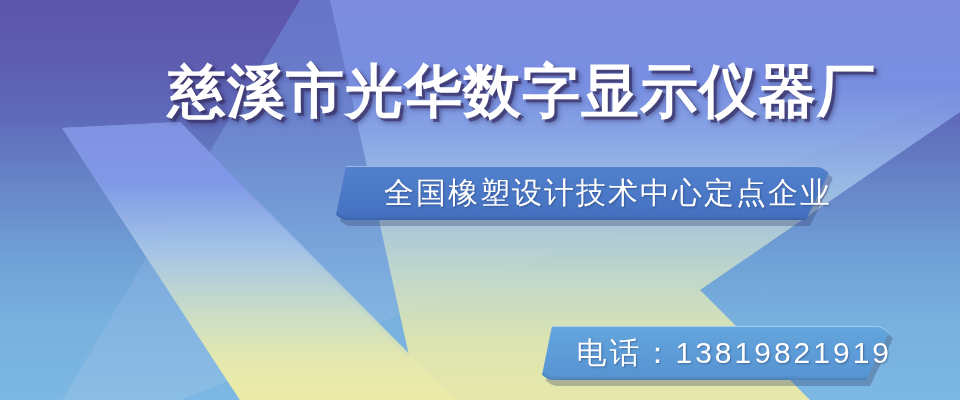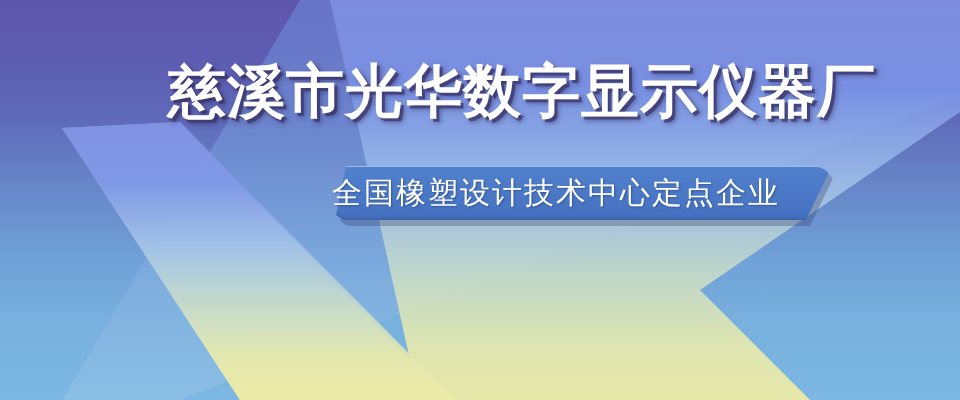--- a/index.html
+++ b/index.html
@@ -82,21 +82,21 @@
   .pill-body {
     box-shadow: inset 0 1px 0 rgba(255,255,255,0.45),
                 inset 0 -2px 3px rgba(0,0,0,0.12);
   }
   .pill-label {
     position: absolute;
     left: 0; top: 0;
     width: 100%;
     height: 54px;
     line-height: 54px;
-    text-align: left;
+    text-align: right;
     color: #ffffff;
     font-size: 30px;
     letter-spacing: 2px;
     white-space: nowrap;
     text-shadow: 1px 1px 2px rgba(32,46,90,0.45);
   }
   .pill-label.phone { letter-spacing: 3px; }
 
   
   #pill-1 { left: 332px; top: 166px; width: 500px; }
@@ -143,14 +143,19 @@
 
   <div id="title">慈溪市光华数字显示仪器厂</div>
 
   <div class="pill-wrap" id="pill-1">
     <div class="pill-shadow"></div>
     <div class="pill-body"></div>
     <div class="pill-label">全国橡塑设计技术中心定点企业</div>
   </div>
 
 
+  <div class="pill-wrap" id="pill-3">
+    <div class="pill-shadow"></div>
+    <div class="pill-body"></div>
+    <div class="pill-label phone">电话：13819821919</div>
+  </div>
 
 </div>
 
 </body></html>

